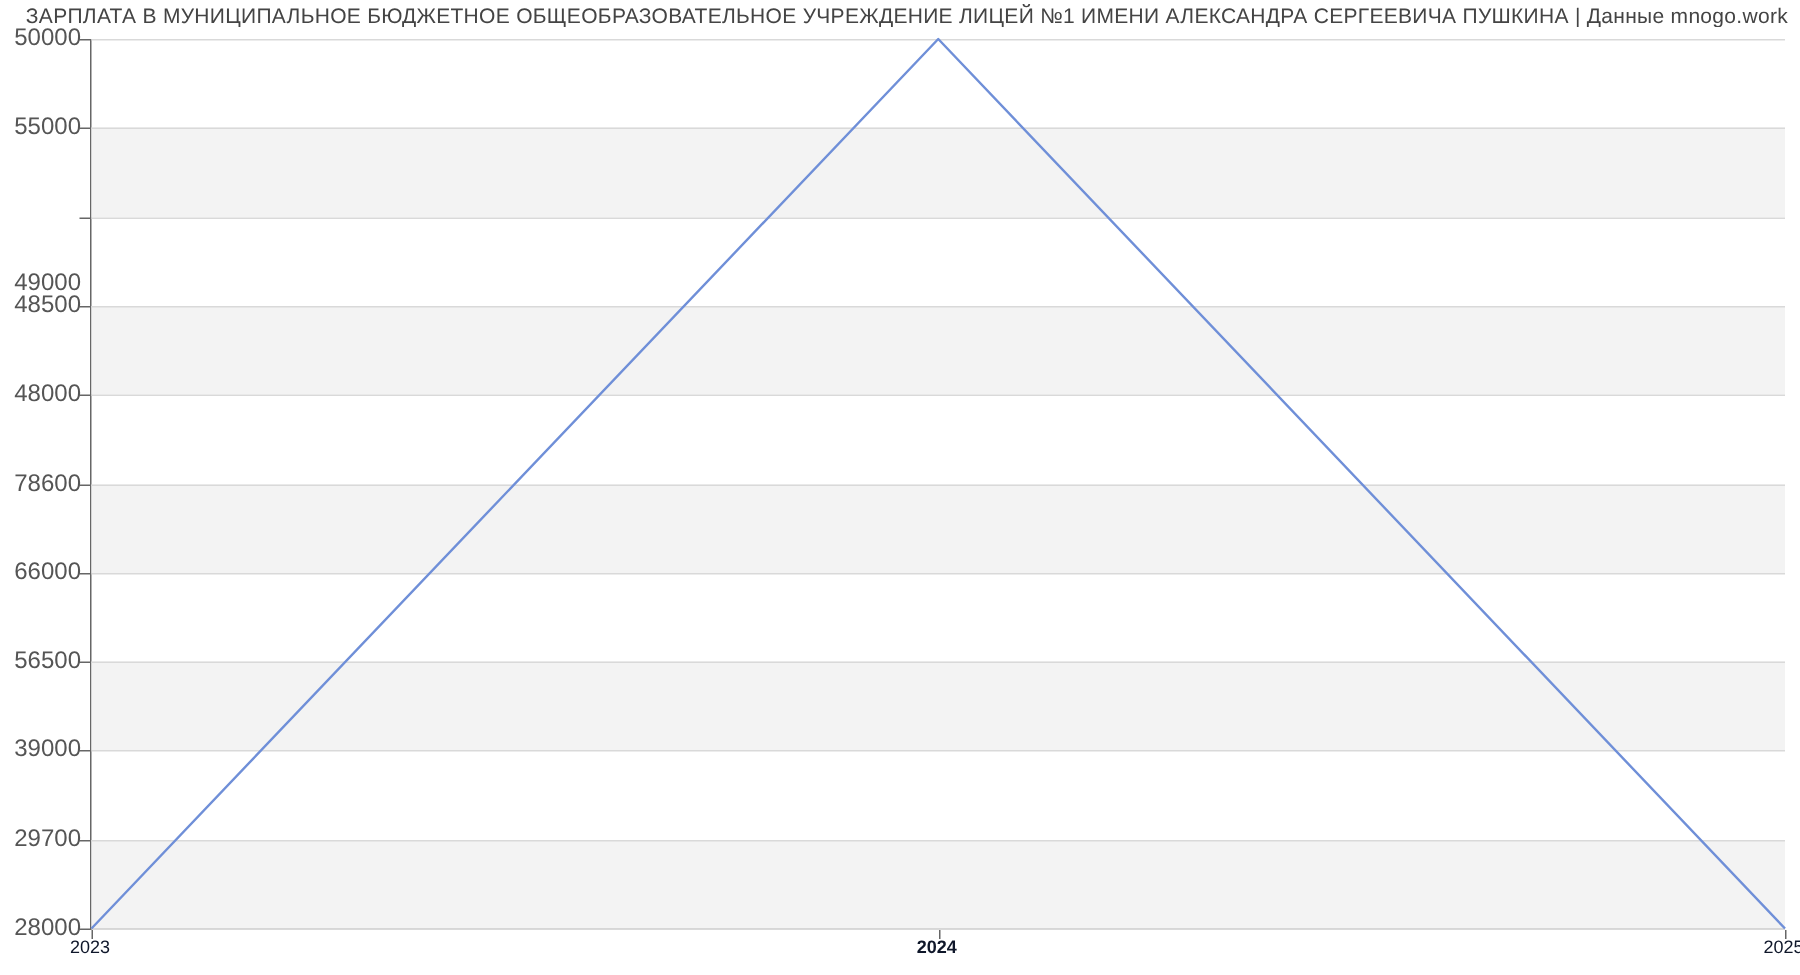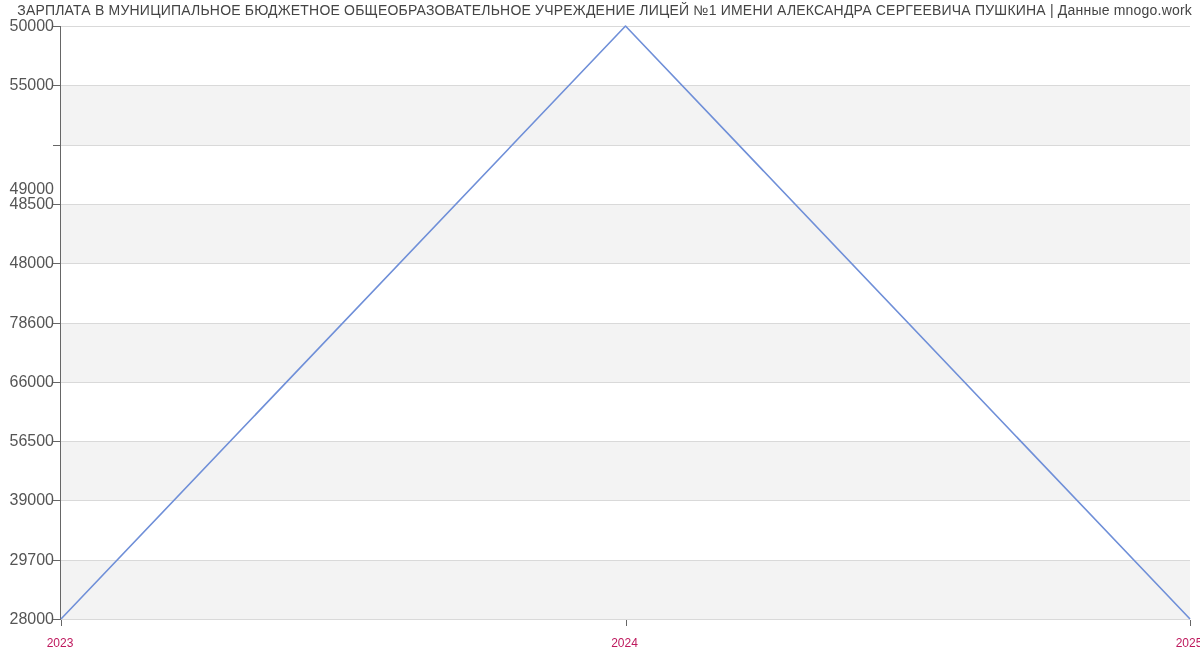--- a/index.html
+++ b/index.html
@@ -72,22 +72,21 @@
     bottom: -7px;
     width: 1px;
     height: 6px;
     background: #666;
   }
   .x-label {
     position: absolute;
     top: 624px;
     transform: translateX(-50%);
     font-size: 12px;
-    color: #be185d;
-    margin-top: 12px;
+    color: #0f172a;
   }
   svg.line-layer {
     position: absolute;
     left: 0;
     top: 0;
     width: 100%;
     height: 100%;
     overflow: visible;
   }
 </style>
@@ -150,17 +149,17 @@
       <div class="y-label" style="top: 381.8px;">66000</div>
       <div class="y-label" style="top: 322.5px;">78600</div>
       <div class="y-label" style="top: 263.2px;">48000</div>
       <div class="y-label" style="top: 203.9px;">48500</div>
       <div class="y-label" style="top: 162px; margin-top: 27px;">49000</div>
       <div class="y-label" style="top: 85.3px;">55000</div>
       <div class="y-label" style="top: 26px;">50000</div>
     </div>
   <div id="xlabels">
       <div class="x-label" style="left: 60px;">2023</div>
-      <div class="x-label" style="left: 624.5px;">2024</div>
+      <div class="x-label" style="left: 624.5px; font-weight: bold;">2024</div>
       <div class="x-label" style="left: 1189px;">2025</div>
     </div>
 
 </div>
 
 </body></html>

